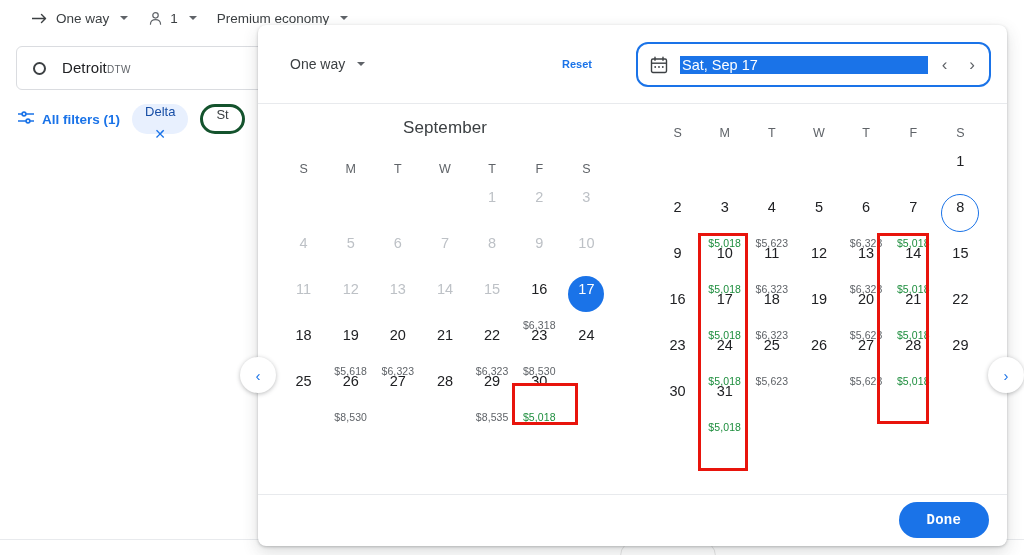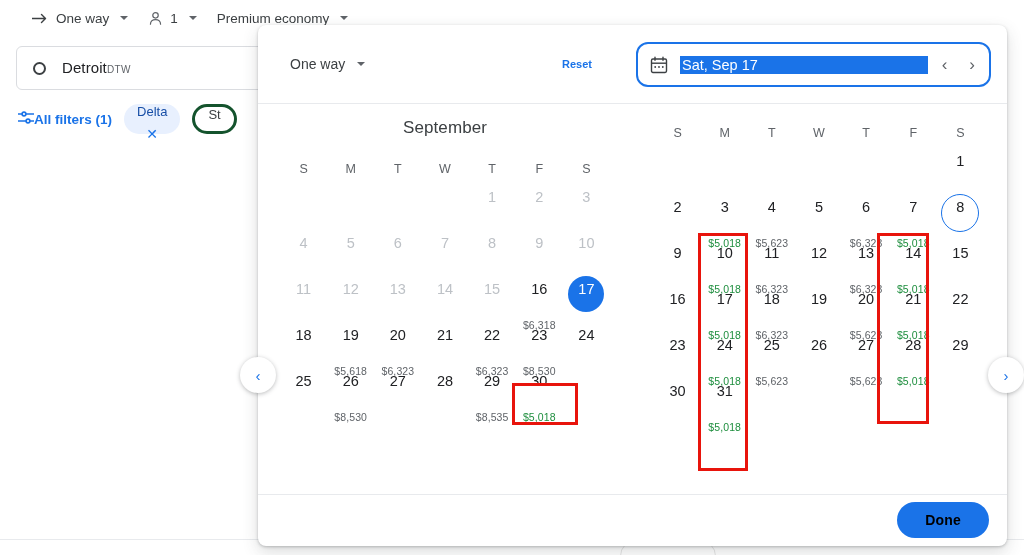--- a/index.html
+++ b/index.html
@@ -40,21 +40,21 @@
     flex: none;
   }
   .origin-text { font-size: 15px; color: #202124; letter-spacing: .1px; }
   .origin-code { font-size: 10px; color: #5f6368; letter-spacing: .4px; }
 
   .filter-row {
     position: absolute; left: 18px; top: 104px; display: flex;
     align-items: center; gap: 12px;
   }
   .all-filters {
-    display: flex; align-items: center; 
+    display: flex; align-items: center; gap: 8px;
     font-size: 13.5px; color: #1a73e8; font-weight: 600; cursor: pointer;
   }
   .chip {
     display: flex; align-items: center; gap: 8px;
     height: 30px; padding: 0 13px; border-radius: 15px;
     font-size: 13px; color: #174ea6; background: #e8f0fe; cursor: pointer;
     white-space: nowrap;
     flex-direction: column;
   }
   .chip.outline { background: #fff; border: 3px solid #14532d; color: #3c4043; }
@@ -160,23 +160,23 @@
     color: #1a73e8; font-size: 15px; cursor: pointer; z-index: 30;
   }
   .side-nav.left { left: -18px; top: 253px; }
   .side-nav.right { left: 730px; top: 253px; }
 
   .dlg-footer {
     height: 50px; border-top: 1px solid #e8eaed; display: flex;
     align-items: center; justify-content: flex-end; padding-right: 18px;
   }
   .done-btn {
-    background: #1a73e8; color: #000000; font-size: 14px; font-weight: 600;
+    background: #1a73e8; color: #ffffff; font-size: 14px; font-weight: 600;
     border: none; border-radius: 18px; height: 36px; padding: 0 28px;
-    cursor: pointer; letter-spacing: .2px;
+    cursor: pointer; letter-spacing: .2px; font-family: Liberation Mono, monospace;
   }
 </style>
 </head>
 <body>
 
 <div id="root">
 
   <div class="bg-layer">
 
     <div class="toolbar">

